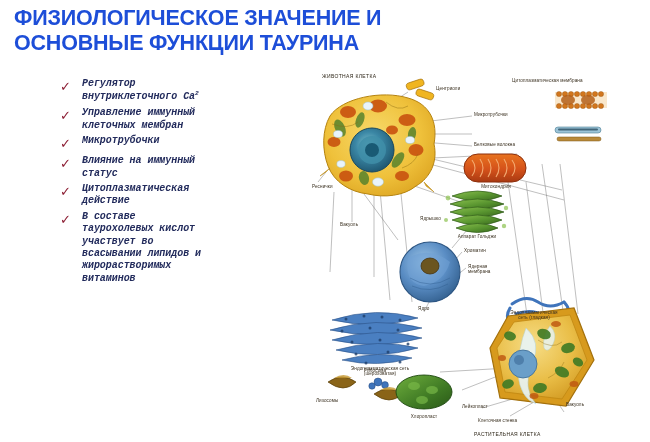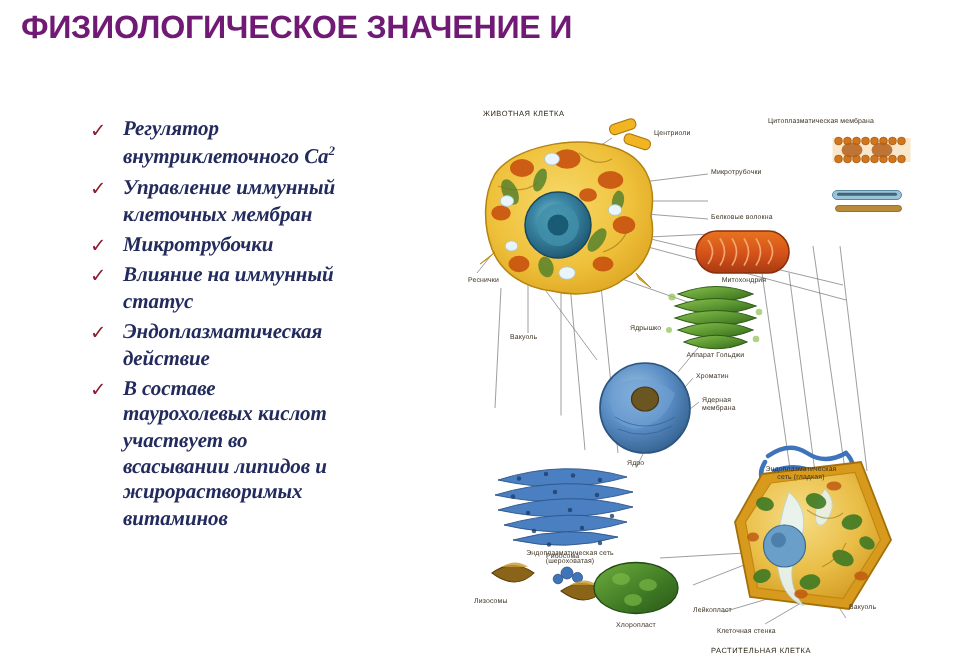--- a/index.html
+++ b/index.html
@@ -8,39 +8,39 @@
     background:#ffffff;
     font-family:"Liberation Sans","DejaVu Sans",sans-serif;
     overflow:hidden;
     position:relative;
   }
   #slide{position:absolute;inset:0;background:#fff;}
 
   
   .title{
     position:absolute;left:14px;top:6px;width:620px;
-    font-size:21.5px;font-weight:bold;color:#701a75;
+    font-size:21.5px;font-weight:bold;color:#1d4ed8;
     line-height:1.18;letter-spacing:-0.2px;
     font-family:"Liberation Sans","DejaVu Sans",sans-serif;
   }
   .title .l{display:block;white-space:nowrap;}
 
   
   .bullets{position:absolute;left:60px;top:78px;width:255px;}
   .bullet{position:relative;display:flex;align-items:flex-start;margin-bottom:3px;}
   .check{
     width:22px;flex:0 0 22px;color:#8c1d33;font-size:13px;
     line-height:1.26;font-weight:normal;text-align:left;padding-top:1px;
   }
   .btext{
     flex:1 1 auto;
     color:#222b5c;
     font-weight:bold;font-style:italic;
-    font-size:14px;line-height:1.24;
-    font-family:Liberation Serif, serif;
+    font-size:10px;line-height:1.24;
+    font-family:Liberation Mono, monospace;
     letter-spacing:-0.05px;
     white-space:pre-line;
   }
   .btext sup{font-size:0.62em;vertical-align:super;font-style:italic;}
 
   
   .diagram{position:absolute;left:312px;top:72px;width:338px;height:370px;}
   .diagram svg{display:block;}
   .dlabel{
     position:absolute;
@@ -51,20 +51,21 @@
   .dlabel.cap{font-size:5.0px;letter-spacing:0.35px;color:#2e2618;}
   .dlabel.c{text-align:center;}
 </style>
 </head>
 <body>
 
 <div id="slide">
 
   <div class="title">
     <span class="l">ФИЗИОЛОГИЧЕСКОЕ ЗНАЧЕНИЕ И</span>
+    <span class="l">ОСНОВНЫЕ ФУНКЦИИ ТАУРИНА</span>
   </div>
 
   <div class="bullets">
 
     <div class="bullet">
       <span class="check">✓</span>
       <span class="btext"><span>Регулятор
 внутриклеточного Ca</span><sup>2</sup></span>
     </div>
 
@@ -80,21 +81,21 @@
     </div>
 
     <div class="bullet">
       <span class="check">✓</span>
       <span class="btext"><span>Влияние на иммунный
 статус</span></span>
     </div>
 
     <div class="bullet">
       <span class="check">✓</span>
-      <span class="btext"><span>Эндоплазматическая
+      <span class="btext"><span>Цитоплазматическая
 действие</span></span>
     </div>
 
     <div class="bullet">
       <span class="check">✓</span>
       <span class="btext"><span>В составе
 таурохолевых кислот
 участвует во
 всасывании липидов и
 жирорастворимых

